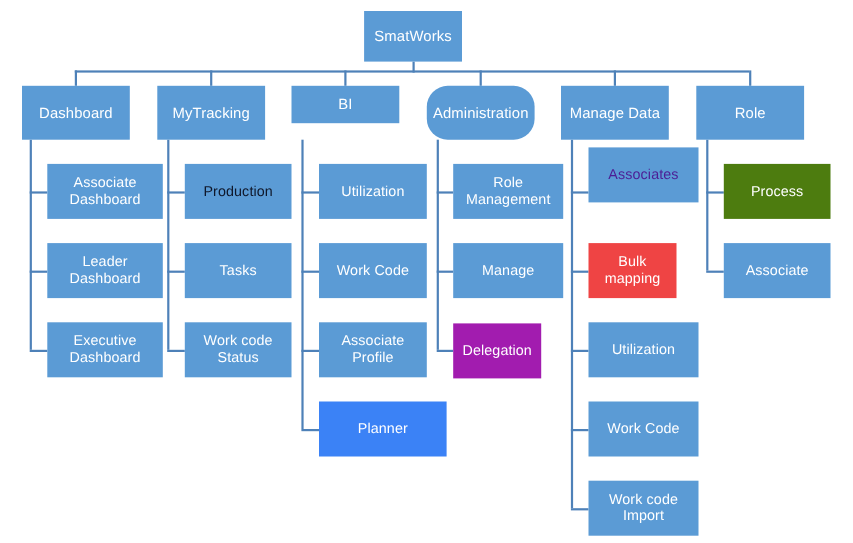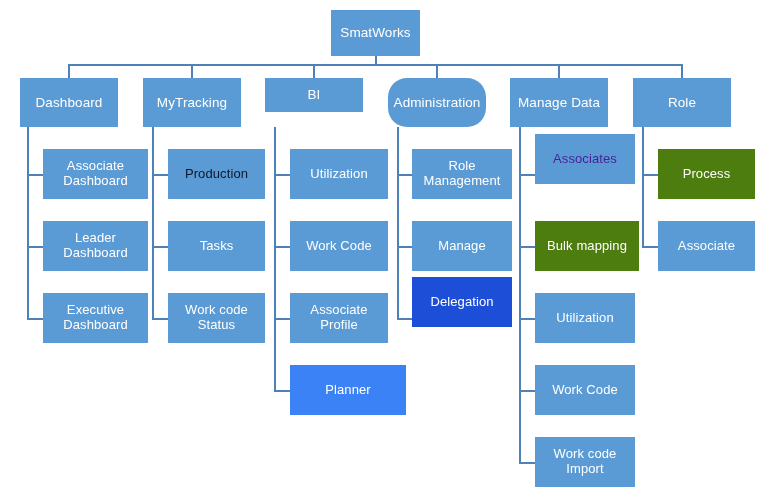--- a/index.html
+++ b/index.html
@@ -132,34 +132,34 @@
     <div class="conn conn-h" style="left: 397px; top: 174px; width: 15px; background: rgb(78, 129, 184);"></div>
     <div class="node node-l2" style="left: 412px; top: 149px; width: 100px; height: 50px; background: rgb(91, 155, 213); color: rgb(255, 255, 255);">
       <span class="label">Role
 Management</span>
     </div>
     <div class="conn conn-h" style="left: 397px; top: 246px; width: 15px; background: rgb(78, 129, 184);"></div>
     <div class="node node-l2" style="left: 412px; top: 221px; width: 100px; height: 50px; background: rgb(91, 155, 213); color: rgb(255, 255, 255);">
       <span class="label">Manage</span>
     </div>
     <div class="conn conn-h" style="left: 397px; top: 318px; width: 15px; background: rgb(78, 129, 184);"></div>
-    <div class="node node-l2" style="left: 412px; top: 277px; width: 100px; height: 50px; background: #1d4ed8; color: rgb(255, 255, 255);">
+    <div class="node node-l2" style="left: 412px; top: 294px; width: 80px; height: 50px; background: #a21caf; color: rgb(255, 255, 255);">
       <span class="label">Delegation</span>
     </div>
     <div class="conn conn-v" style="left: 558px; top: 64px; height: 14px; background: rgb(78, 129, 184);"></div>
     <div class="node node-l1" style="left: 510px; top: 78px; width: 98px; height: 49px; background: rgb(91, 155, 213); color: rgb(255, 255, 255);">
       <span class="label">Manage Data</span>
     </div>
     <div class="conn conn-v" style="left: 519px; top: 127px; height: 335px; background: rgb(78, 129, 184);"></div>
     <div class="conn conn-h" style="left: 519px; top: 174px; width: 16px; background: rgb(78, 129, 184);"></div>
     <div class="node node-l2" style="left: 535px; top: 134px; width: 100px; height: 50px; background: rgb(91, 155, 213); color: #4c1d95;">
       <span class="label">Associates</span>
     </div>
     <div class="conn conn-h" style="left: 519px; top: 246px; width: 16px; background: rgb(78, 129, 184);"></div>
-    <div class="node node-l2" style="left: 535px; top: 221px; width: 104px; height: 50px; background: #4d7c0f; color: rgb(255, 255, 255);">
+    <div class="node node-l2" style="left: 535px; top: 221px; width: 80px; height: 50px; background: #ef4444; color: rgb(255, 255, 255);">
       <span class="label">Bulk mapping</span>
     </div>
     <div class="conn conn-h" style="left: 519px; top: 318px; width: 16px; background: rgb(78, 129, 184);"></div>
     <div class="node node-l2" style="left: 535px; top: 293px; width: 100px; height: 50px; background: rgb(91, 155, 213); color: rgb(255, 255, 255);">
       <span class="label">Utilization</span>
     </div>
     <div class="conn conn-h" style="left: 519px; top: 390px; width: 16px; background: rgb(78, 129, 184);"></div>
     <div class="node node-l2" style="left: 535px; top: 365px; width: 100px; height: 50px; background: rgb(91, 155, 213); color: rgb(255, 255, 255);">
       <span class="label">Work Code</span>
     </div>

